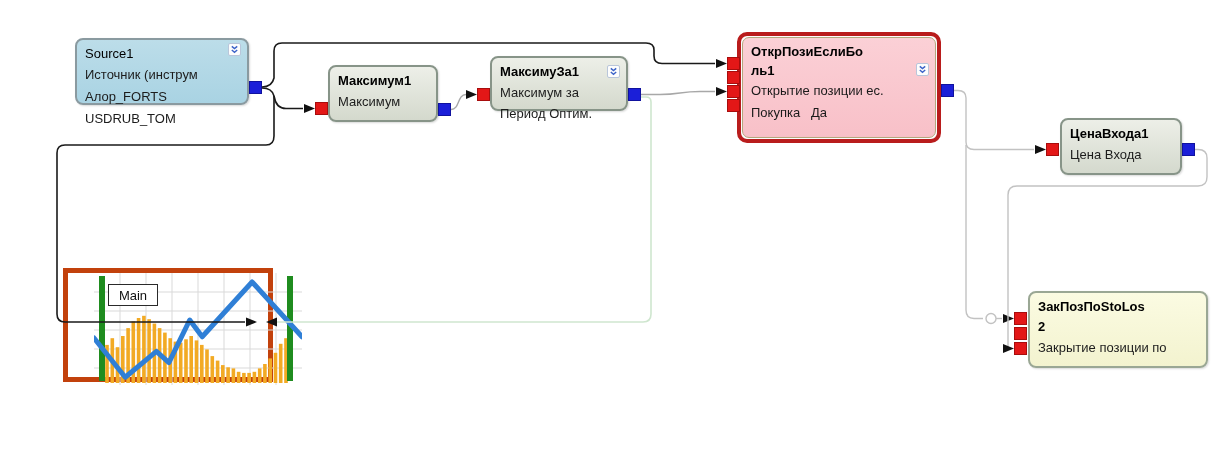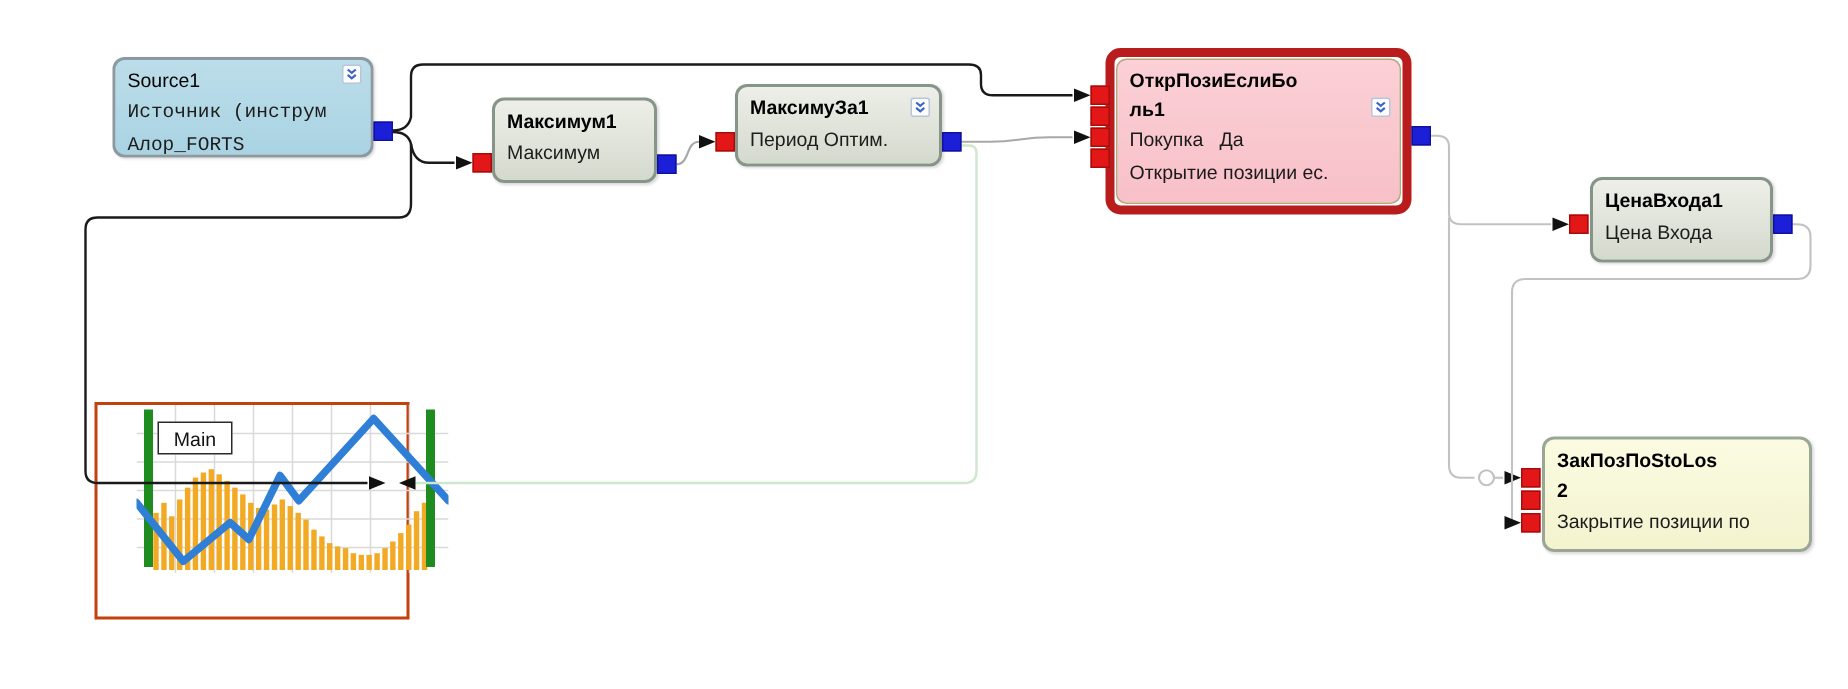--- a/index.html
+++ b/index.html
@@ -11,40 +11,40 @@
   #wires{position:absolute;left:0;top:0;width:1232px;height:459px;z-index:2;pointer-events:none;}
   #wires path{pointer-events:stroke;}
   
   .node{position:absolute;z-index:3;border-radius:8px;border:2px solid #879488;
         background:linear-gradient(#edefe8,#d4d9cd);box-shadow:1px 1px 2px rgba(0,0,0,.15);
         padding:4px 8px 2px 8px;box-sizing:border-box;}
   .node .title{font-weight:bold;color:#000;line-height:20px;white-space:pre;}
   .node .line{line-height:21px;color:#1c1c1c;white-space:pre;}
   .node-source{background:linear-gradient(#bcdde9,#a9d3e3);border-color:#8a9aa0;}
   .node-source .title{font-weight:normal;}
-  .node-source .line{line-height:22px;font-family:Liberation Mono, monospace;}
+  .node-source .line{line-height:22px;}
   .node-yellow{background:linear-gradient(#fbfbe2,#f3f3cf);border-color:#9aa794;}
   
-  .sel-ring{position:absolute;z-index:3;border:6px solid #b91c1c;border-radius:10px;
+  .sel-ring{position:absolute;z-index:3;border:4px solid #b91c1c;border-radius:10px;
             background:#fdfdfd;padding:1px;box-sizing:border-box;}
   .node-pink{position:absolute;left:1px;top:1px;right:1px;bottom:1px;border:1px solid #b3a87e;
              border-radius:7px;background:linear-gradient(#fbd0d6,#f8c0c8);
              padding:4px 8px;box-sizing:border-box;}
   .node-pink .title{font-weight:bold;color:#000;line-height:19px;white-space:pre;}
   .node-pink .line{line-height:22px;white-space:pre;}
   
   .port{position:absolute;z-index:4;width:13px;height:13px;box-sizing:border-box;}
   .port-red{background:#e31717;border:1px solid #a80d0d;}
   .port-blue{background:#1b1fd8;border:1px solid #10129e;}
   
   .chev{position:absolute;width:13px;height:13px;background:#fdfdfd;border:1px solid #b9c6da;
         border-radius:2px;box-sizing:border-box;display:flex;align-items:center;justify-content:center;}
   
-  #chart{position:absolute;left:63px;top:268px;width:210px;height:145px;z-index:1;
-         background:#ffffff;border:2px solid #c2410c;box-sizing:border-box;padding-left:26px;}
+  #chart{position:absolute;left:63px;top:268px;width:210px;height:114px;z-index:1;
+         background:#ffffff;border:5px solid #c2410c;box-sizing:border-box;padding-left:26px;}
   #chart svg{display:block;}
   #main-label{position:absolute;left:40px;top:11px;min-width:40px;height:20px;z-index:2;
               background:#ffffff;border:1px solid #2a2a2a;display:flex;align-items:center;
               justify-content:center;padding:0 4px;font-size:13px;color:#111;}
 </style>
 </head>
 <body>
 
 <div id="canvas">
 
@@ -133,53 +133,55 @@
         <rect x="193" y="3" width="6" height="105" fill="#1f8c1f"></rect>
         <polyline points="0.0,65.0 31.2,104.2 62.4,78.4 74.9,89.6 95.7,47.0 108.2,63.8 158.1,9.0 208.0,63.8" fill="none" stroke="#2f7fd6" stroke-width="5" stroke-linejoin="round" stroke-linecap="round"></polyline>
       </svg>
     <div id="main-label">Main</div>
   </div>
 
   <div class="node node-source" style="left:75px;top:38px;width:174px;height:67px;">
     <div class="title">Source1</div>
     <div class="line">Источник (инструм</div>
     <div class="line">Алор_FORTS</div>
+    <div class="line">USDRUB_TOM</div>
     <div class="chev" style="right:6px;top:3px;">
       <svg width="9" height="9" viewBox="0 0 10 10">
           <path d="M2 1.5 L5 4 L8 1.5 M2 5.5 L5 8 L8 5.5" fill="none" stroke="#3c63c8" stroke-width="1.6"></path>
         </svg>
     </div>
   </div>
   <div class="port port-blue" style="left:249px;top:81px;"></div>
 
   <div class="node" style="left:328px;top:65px;width:110px;height:57px;">
     <div class="title">Максимум1</div>
     <div class="line">Максимум</div>
   </div>
   <div class="port port-red" style="left:315px;top:102px;"></div>
   <div class="port port-blue" style="left:438px;top:103px;"></div>
 
   <div class="node" style="left:490px;top:56px;width:138px;height:55px;">
     <div class="title">МаксимуЗа1</div>
+    <div class="line">Максимум за</div>
     <div class="line">Период Оптим.</div>
     <div class="chev" style="right:6px;top:7px;">
       <svg width="9" height="9" viewBox="0 0 10 10">
           <path d="M2 1.5 L5 4 L8 1.5 M2 5.5 L5 8 L8 5.5" fill="none" stroke="#3c63c8" stroke-width="1.6"></path>
         </svg>
     </div>
   </div>
   <div class="port port-red" style="left:477px;top:88px;"></div>
   <div class="port port-blue" style="left:628px;top:88px;"></div>
 
   <div class="sel-ring" style="left:737px;top:32px;width:204px;height:111px;">
     <div class="node-pink">
       <div class="title">ОткрПозиЕслиБо</div>
       <div class="title">ль1</div>
+      <div class="line">Открытие позиции ес.</div>
       <div class="line">Покупка   Да</div>
-      <div class="line">Открытие позиции ес.</div>
       <div class="chev" style="right:6px;top:25px;">
         <svg width="9" height="9" viewBox="0 0 10 10">
             <path d="M2 1.5 L5 4 L8 1.5 M2 5.5 L5 8 L8 5.5" fill="none" stroke="#3c63c8" stroke-width="1.6"></path>
           </svg>
       </div>
     </div>
   </div>
   <div class="port port-red" style="left:727px;top:57px;"></div>
   <div class="port port-red" style="left:727px;top:71px;"></div>
   <div class="port port-red" style="left:727px;top:85px;"></div>

